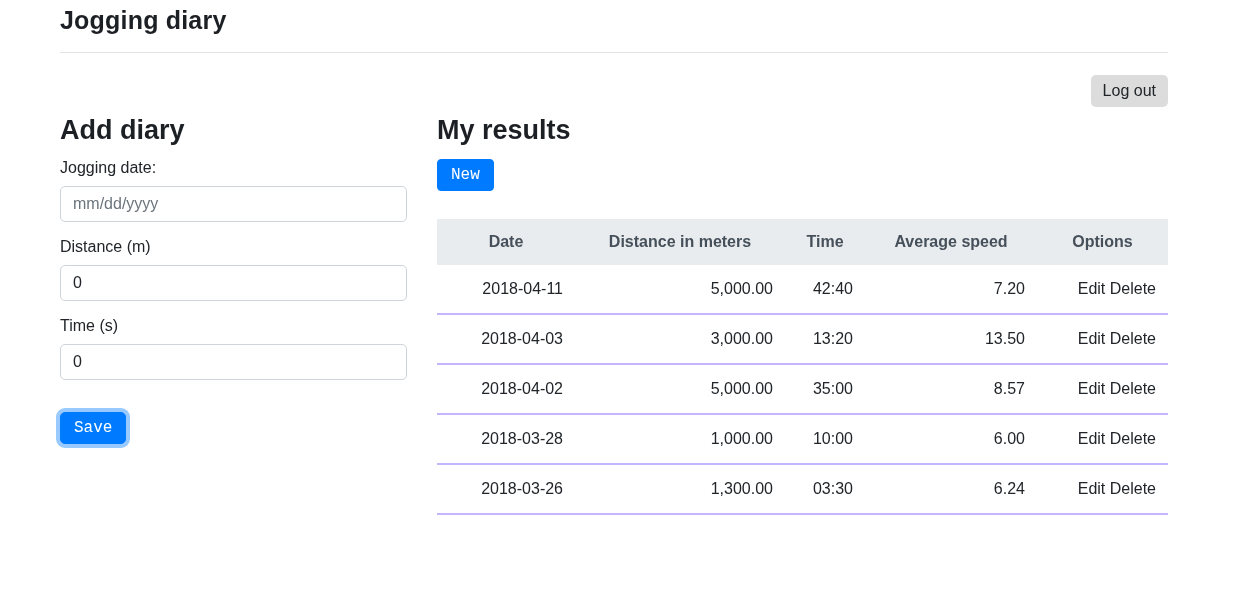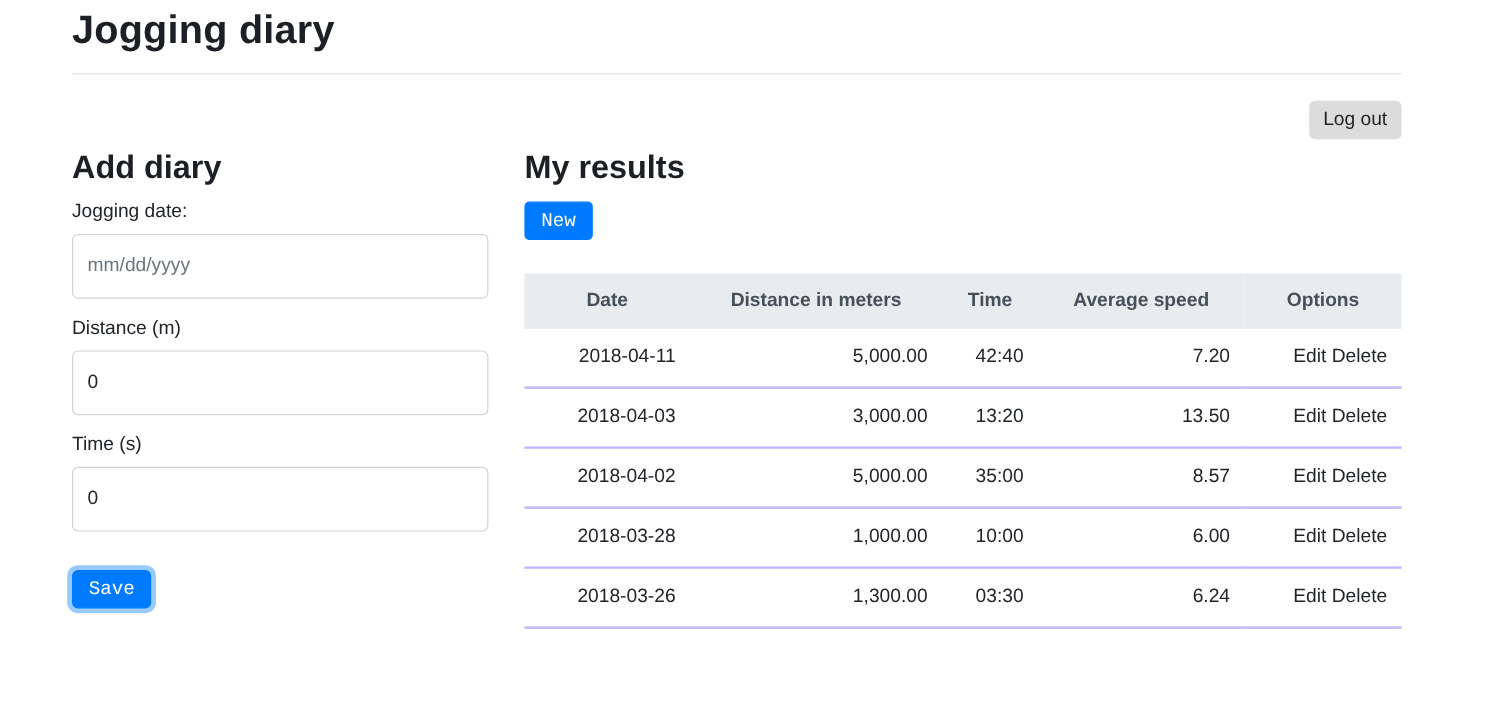--- a/index.html
+++ b/index.html
@@ -5,21 +5,21 @@
   * { box-sizing: border-box; margin: 0; padding: 0; }
   html, body { background: #ffffff; width: 1242px; height: 607px; }
   body {
     font-family: "Liberation Sans", "DejaVu Sans", sans-serif;
     color: #212529;
     font-size: 16px;
   }
   .container { margin-left: 60px; width: 1108px; }
   h1.page-title {
     padding-top: 6px;
-    font-size: 33px;
+    font-size: 25px;
     font-weight: 700;
     color: #1c2025;
     letter-spacing: 0.2px;
   }
   hr.divider {
     border: none;
     border-top: 1px solid #e3e3e5;
     margin-top: 17px;
   }
   .logout-row { margin-top: 22px; text-align: right; height: 33px; }
@@ -45,21 +45,21 @@
   .form-group { margin-bottom: 16px; }
   .form-group label {
     display: block;
     margin-bottom: 9px;
     font-size: 16px;
     color: #212529;
   }
   .form-control {
     display: block;
     width: 100%;
-    height: 54px;
+    height: 36px;
     padding: 6px 12px;
     font-size: 16px;
     font-family: inherit;
     color: #212529;
     background: #fff;
     border: 1px solid #ced4da;
     border-radius: 5px;
   }
   .form-control::placeholder { color: #6c757d; }
   .btn-primary {

